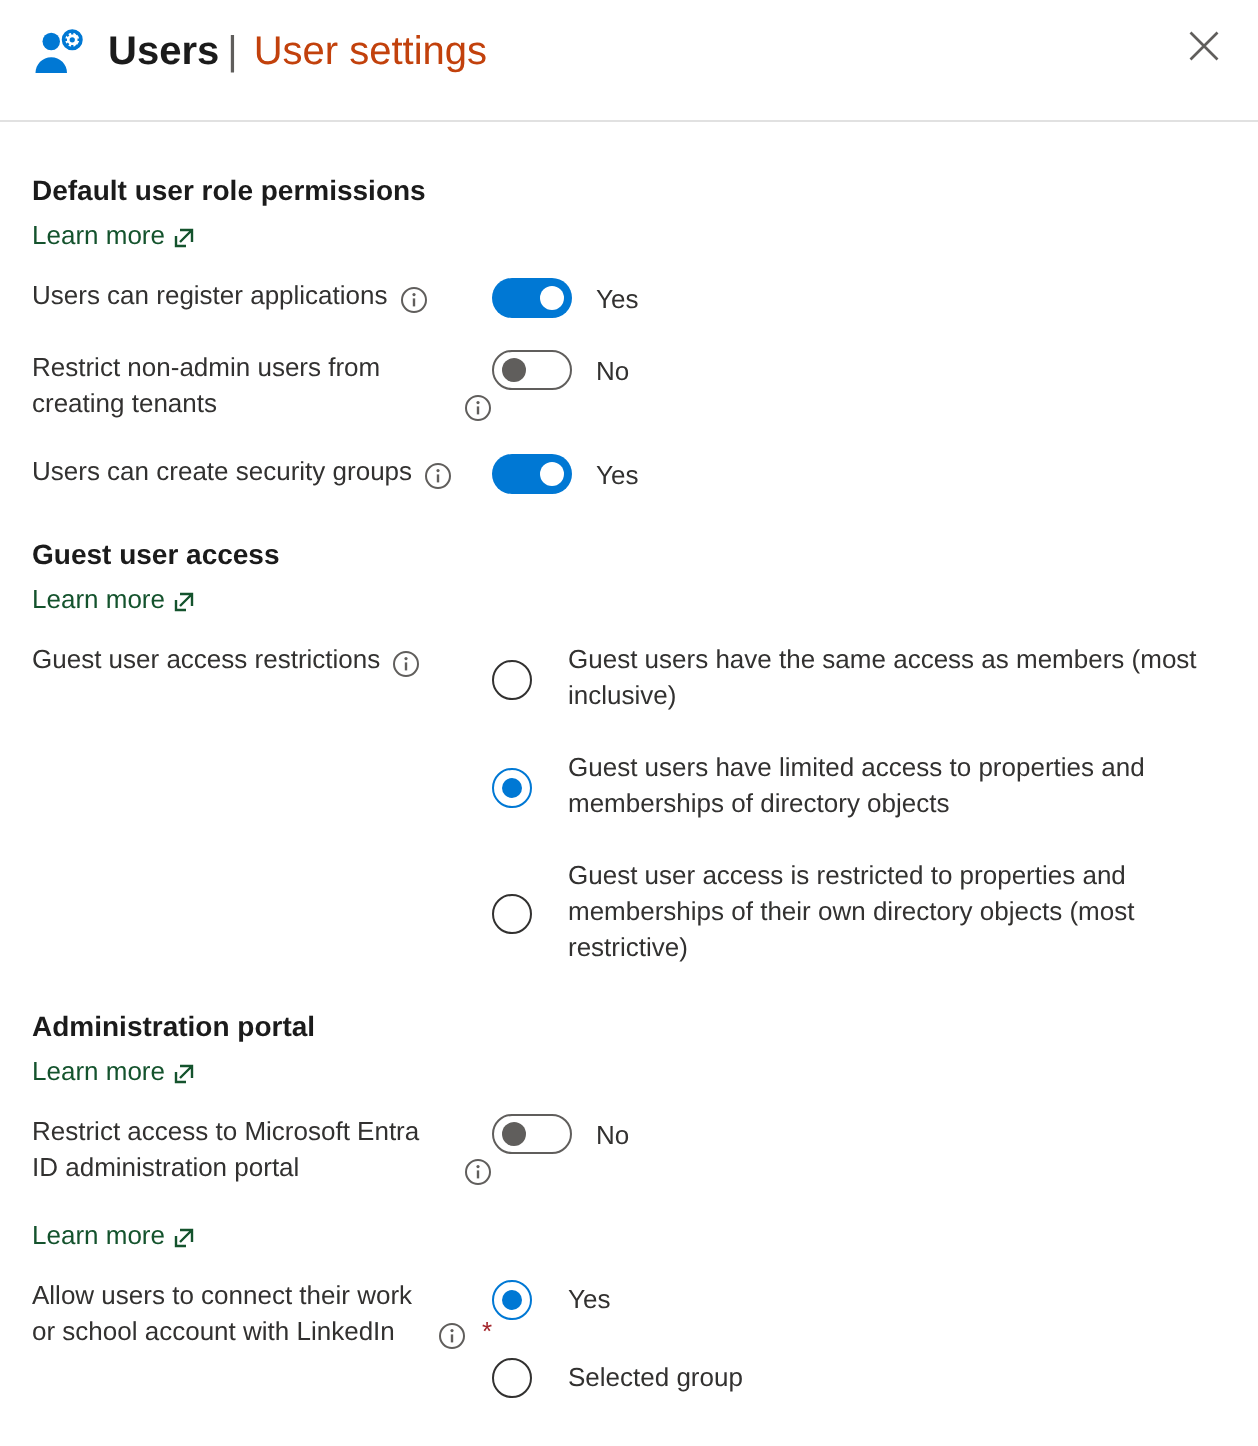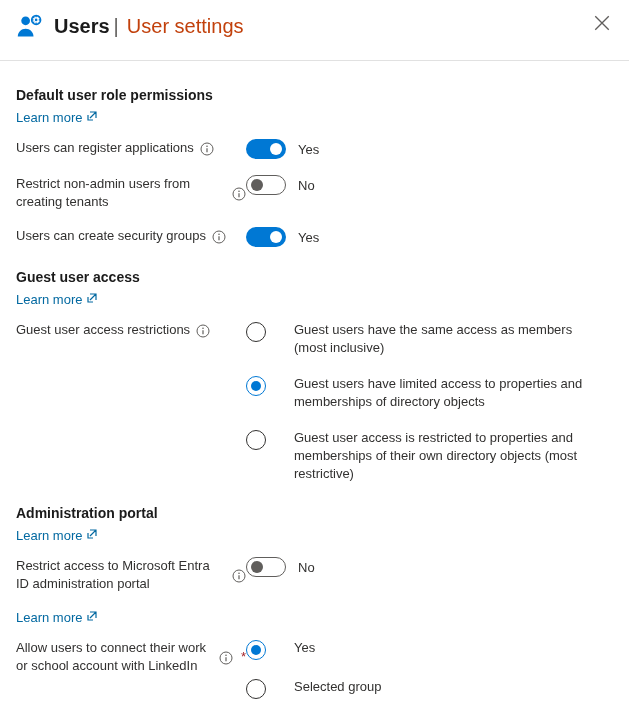--- a/index.html
+++ b/index.html
@@ -56,39 +56,39 @@
   }
   .section-title {
     font-size: 14px;
     font-weight: 700;
     color: #1b1b1b;
     margin-top: 22px;
     margin-bottom: 6px;
   }
   .section-title:first-child { margin-top: 18px; }
   .learn-link {
-    color: #0369a1;
+    color: #14532d;
     font-size: 13px;
     cursor: pointer;
     display: inline-flex;
-    align-items: flex-start;
+    align-items: flex-end;
     gap: 4px;
     margin-bottom: 14px;
   }
   .learn-link svg { width: 12px; height: 12px; }
   .setting-row {
     display: flex;
     align-items: flex-start;
     margin-bottom: 16px;
   }
   .setting-label-col {
     width: 230px;
     flex-shrink: 0;
     display: flex;
-    align-items: center;
+    align-items: flex-end;
     gap: 6px;
     font-size: 13px;
     line-height: 18px;
     color: #323130;
   }
   .info-icon {
     flex-shrink: 0;
     width: 14px;
     height: 14px;
     color: #605e5c;
@@ -105,22 +105,22 @@
     padding-top: 0;
   }
   .radio-col {
     display: flex;
     flex-direction: column;
     gap: 18px;
     max-width: 360px;
   }
   .radio-row {
     display: flex;
-    align-items: flex-start;
-    gap: 28px;
+    align-items: center;
+    gap: 18px;
   }
   .radio-outer {
     width: 20px;
     height: 20px;
     border-radius: 50%;
     border: 1.5px solid #323130;
     flex-shrink: 0;
     display: flex;
     align-items: center;
     justify-content: center;

